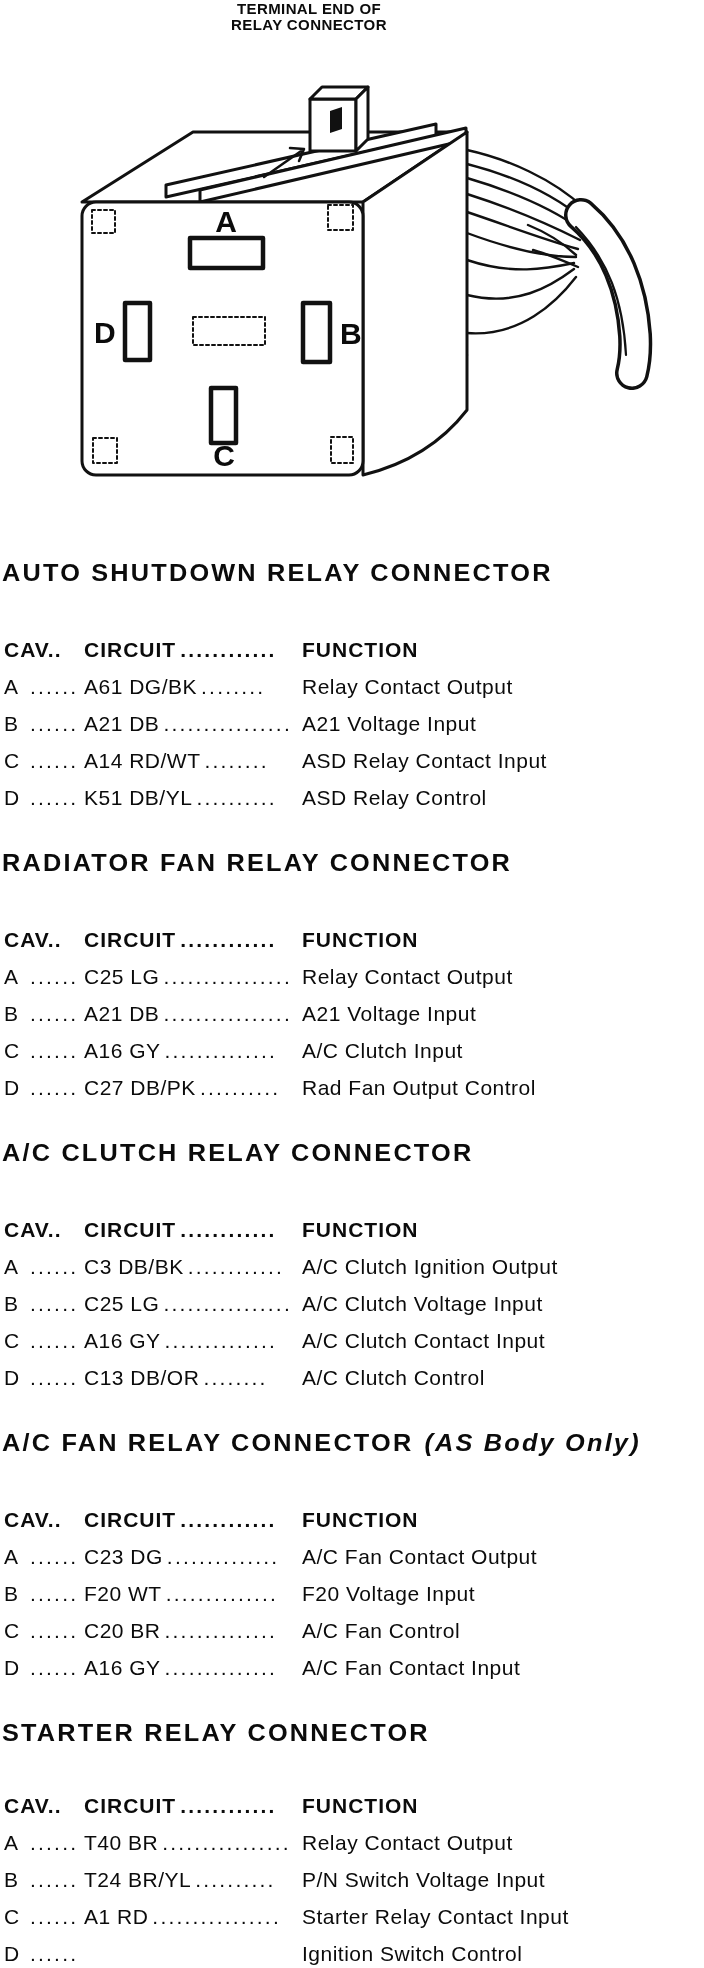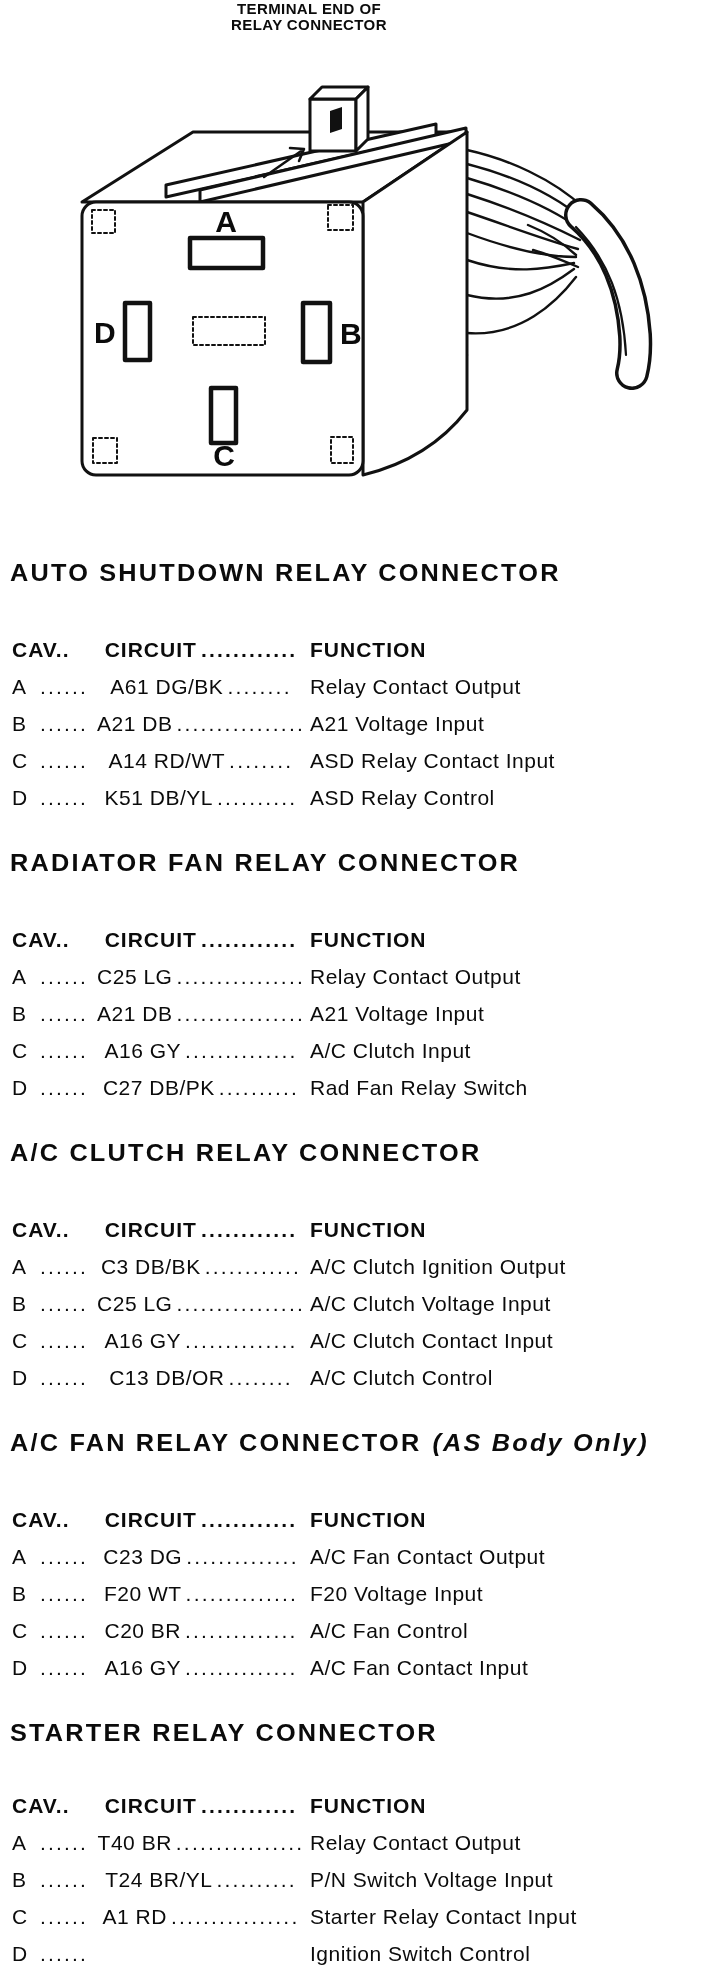--- a/index.html
+++ b/index.html
@@ -7,21 +7,21 @@
     width:704px;height:1968px;position:relative;overflow:hidden;
     background:#ffffff;color:#0b0b0b;
     font-family:"Liberation Sans", sans-serif;
     -webkit-font-smoothing:antialiased;
   }
   .page-title{
     position:absolute;top:1px;left:0;width:578px;text-align:center;
     font-size:15px;line-height:15.5px;font-weight:bold;letter-spacing:.4px;padding-left:20px;
   }
   .diagram{position:absolute;left:28px;top:55px;}
-  .sec{position:absolute;left:10px;width:694px;height:290px;text-align:center;}
+  .sec{position:absolute;left:2px;width:694px;height:290px;}
   .sec-title{
     position:absolute;top:8px;left:0;margin:0;white-space:nowrap;
     font-size:23px;font-weight:bold;letter-spacing:2px;
     transform:scaleX(1.10);transform-origin:left center;
   }
   .sec-note{font-style:italic;margin-left:10px;}
   .tbl{position:absolute;top:84px;left:2px;right:0;}
   .trow{position:relative;height:37px;font-size:21px;line-height:27px;white-space:nowrap;letter-spacing:.5px;}
   .trow.th{font-weight:bold;letter-spacing:1px;text-decoration:underline;}
   .t-cav{position:absolute;left:0;top:0;}
@@ -164,21 +164,21 @@
     <div class="trow">
       <span class="t-cav">C</span>
       <span class="t-cavd">......</span>
       <span class="t-circ"><span>A16 GY</span><span class="t-dots">..............</span></span>
       <span class="t-func">A/C Clutch Input</span>
     </div>
     <div class="trow">
       <span class="t-cav">D</span>
       <span class="t-cavd">......</span>
       <span class="t-circ"><span>C27 DB/PK</span><span class="t-dots">..........</span></span>
-      <span class="t-func">Rad Fan Relay Switch</span>
+      <span class="t-func">Rad Fan Output Control</span>
     </div>
   </div>
 </section>
 
 <section class="sec" style="top:1132px">
   <h2 class="sec-title"><span>A/C CLUTCH RELAY CONNECTOR</span><span class="sec-note"></span></h2>
   <div class="tbl">
     <div class="trow th">
       <span class="t-cav">CAV..</span>
       <span class="t-circ"><span>CIRCUIT</span><span class="t-dots">............</span></span>

